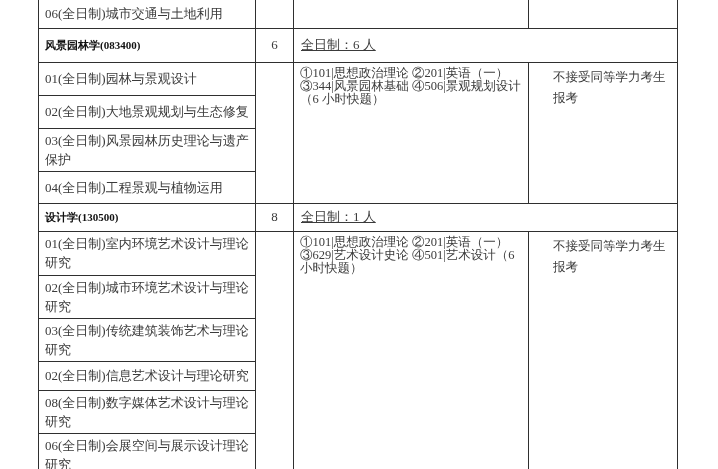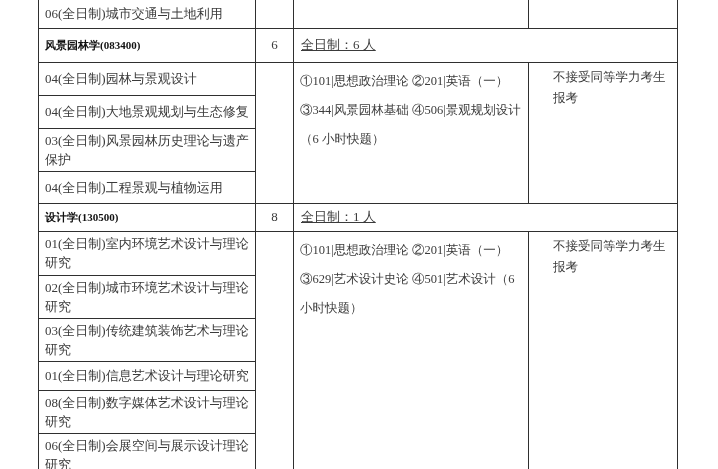--- a/index.html
+++ b/index.html
@@ -43,21 +43,21 @@
     padding: 2px 2px;
   }
   td.quota-note {
     padding-left: 7px;
     text-decoration: underline;
   }
   td.exam {
     vertical-align: top;
     padding: 4px 4px 4px 6px;
     font-size: 12.5px;
-    line-height: 29px;
+    line-height: 13px;
     white-space: pre-line;
   }
   td.note {
     vertical-align: top;
     padding: 4px 4px 4px 24px;
     font-size: 12.5px;
     line-height: 21px;
   }
 </style>
 </head>
@@ -79,29 +79,29 @@
       <td class="exam"></td>
       <td class="note"></td>
     </tr>
 
     <tr style="height:34px">
       <td class="prog">风景园林学(083400)</td>
       <td class="num">6</td>
       <td class="quota-note" colspan="2">全日制：6 人</td>
     </tr>
     <tr style="height:33px">
-      <td class="dir">04(全日制)园林与景观设计</td>
+      <td class="dir">01(全日制)园林与景观设计</td>
       <td class="num" rowspan="4"></td>
       <td class="exam" rowspan="4">①101|思想政治理论 ②201|英语（一）
 ③344|风景园林基础 ④506|景观规划设计
 （6 小时快题）</td>
       <td class="note" rowspan="4">不接受同等学力考生报考</td>
     </tr>
     <tr style="height:33px">
-      <td class="dir">04(全日制)大地景观规划与生态修复</td>
+      <td class="dir">02(全日制)大地景观规划与生态修复</td>
     </tr>
     <tr style="height:40px">
       <td class="dir">03(全日制)风景园林历史理论与遗产保护</td>
     </tr>
     <tr style="height:32px">
       <td class="dir">04(全日制)工程景观与植物运用</td>
     </tr>
 
     <tr style="height:28px">
       <td class="prog">设计学(130500)</td>
@@ -116,21 +116,21 @@
 小时快题）</td>
       <td class="note" rowspan="6">不接受同等学力考生报考</td>
     </tr>
     <tr style="height:36px">
       <td class="dir">02(全日制)城市环境艺术设计与理论研究</td>
     </tr>
     <tr style="height:42px">
       <td class="dir">03(全日制)传统建筑装饰艺术与理论研究</td>
     </tr>
     <tr style="height:29px">
-      <td class="dir">01(全日制)信息艺术设计与理论研究</td>
+      <td class="dir">02(全日制)信息艺术设计与理论研究</td>
     </tr>
     <tr style="height:39px">
       <td class="dir">08(全日制)数字媒体艺术设计与理论研究</td>
     </tr>
     <tr style="height:42px">
       <td class="dir">06(全日制)会展空间与展示设计理论研究</td>
     </tr>
   </tbody>
     </table>
 </div>

